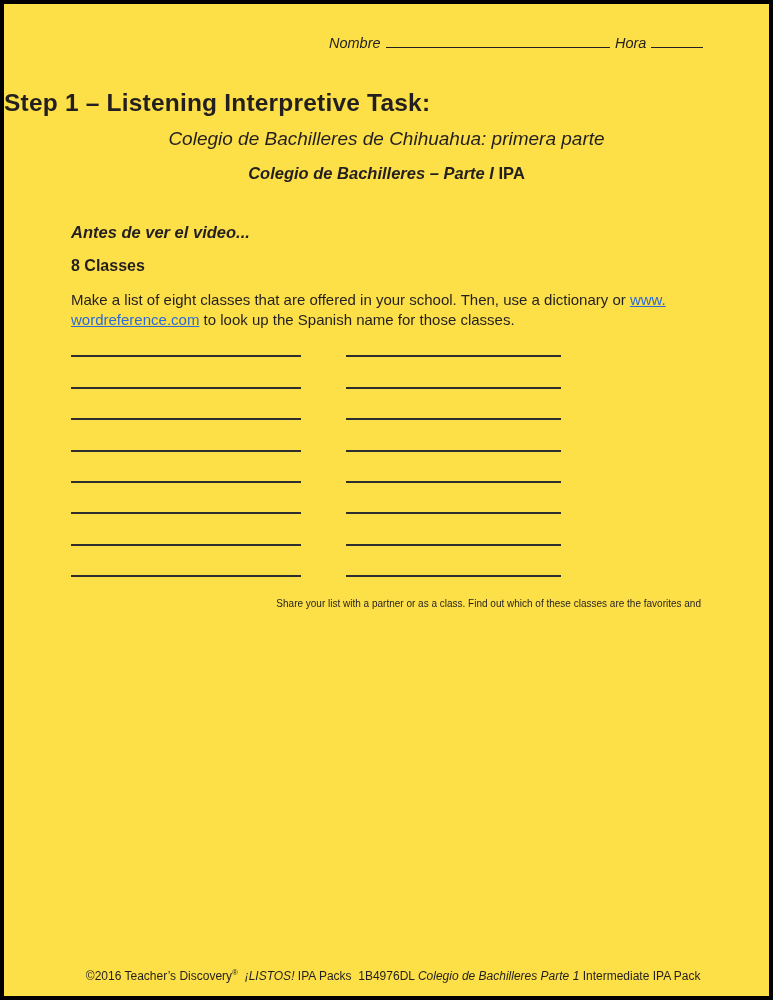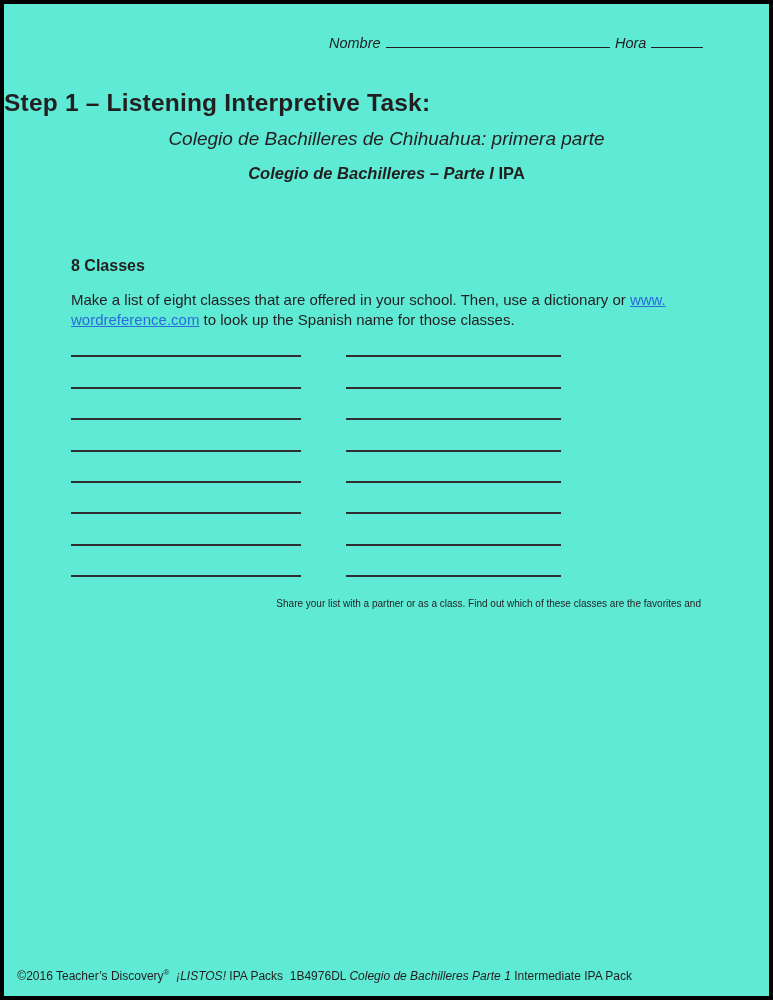--- a/index.html
+++ b/index.html
@@ -1,21 +1,21 @@
 <!DOCTYPE html>
 <html><head>
 <meta charset="utf-8">
 <style>
   * { margin: 0; padding: 0; box-sizing: border-box; }
   html, body { background: #ffffff; }
   .page {
     position: relative;
     width: 773px;
     height: 1000px;
-    background: #5eead4;
+    background: #fde047;
     border: 4px solid #000000;
     font-family: "Liberation Sans", sans-serif;
     color: #231f20;
     overflow: hidden;
   }
   
   .name-row { position: absolute; top: 31px; left: 0; width: 100%; font-size: 14.5px; font-style: italic; }
   .name-group { position: absolute; left: 325px; top: 0; white-space: nowrap; }
   .hora-group { position: absolute; left: 611px; top: 0; white-space: nowrap; }
   .write-line { display: inline-block; border-bottom: 1.6px solid #231f20; height: 13px; vertical-align: baseline; margin-left: 5px; }
@@ -33,21 +33,21 @@
   a.doc-link { color: #2b6bd9; text-decoration: underline; cursor: pointer; }
   
   .blank-columns { position: absolute; top: 322px; left: 67px; display: flex; }
   .blank-col { display: flex; flex-direction: column; }
   .blank-col-left { width: 230px; margin-right: 45px; }
   .blank-col-right { width: 215px; }
   .blank-line { height: 31.4px; border-bottom: 2px solid #2e2e2e; }
   
   .share-para { position: absolute; top: 589px; left: 67px; width: 630px; font-size: 10px; line-height: 21px; text-align: right; }
   
-  .footer { position: absolute; top: 950px; left: 0; width: 100%; text-align: left; font-size: 12px; white-space: pre-wrap; }
+  .footer { position: absolute; top: 950px; left: 0; width: 100%; text-align: center; font-size: 12px; white-space: pre-wrap; }
   .footer .it { font-style: italic; }
   .footer .reg { font-size: 8px; vertical-align: super; }
 </style>
 </head>
 <body>
 
 <div class="page">
 
   <div class="name-row">
     <span class="name-group">
@@ -59,20 +59,21 @@
   </div>
 
   <div class="doc-title">Step 1 – Listening Interpretive Task:</div>
 
   <div class="doc-subtitle">Colegio de Bachilleres de Chihuahua: primera parte</div>
 
   <div class="doc-subheading">
     <span class="it">Colegio de Bachilleres – Parte I</span><span> IPA</span>
   </div>
 
+  <div class="antes-heading">Antes de ver el video...</div>
 
   <div class="classes-heading">8 Classes</div>
 
   <div class="instructions">
     <span>Make a list of eight classes that are offered in your school. Then, use a dictionary or </span><a class="doc-link">www.</a><br>
     <a class="doc-link">wordreference.com</a><span> to look up the Spanish name for those classes.</span>
   </div>
 
   <div class="blank-columns">
     <div class="blank-col blank-col-left">

